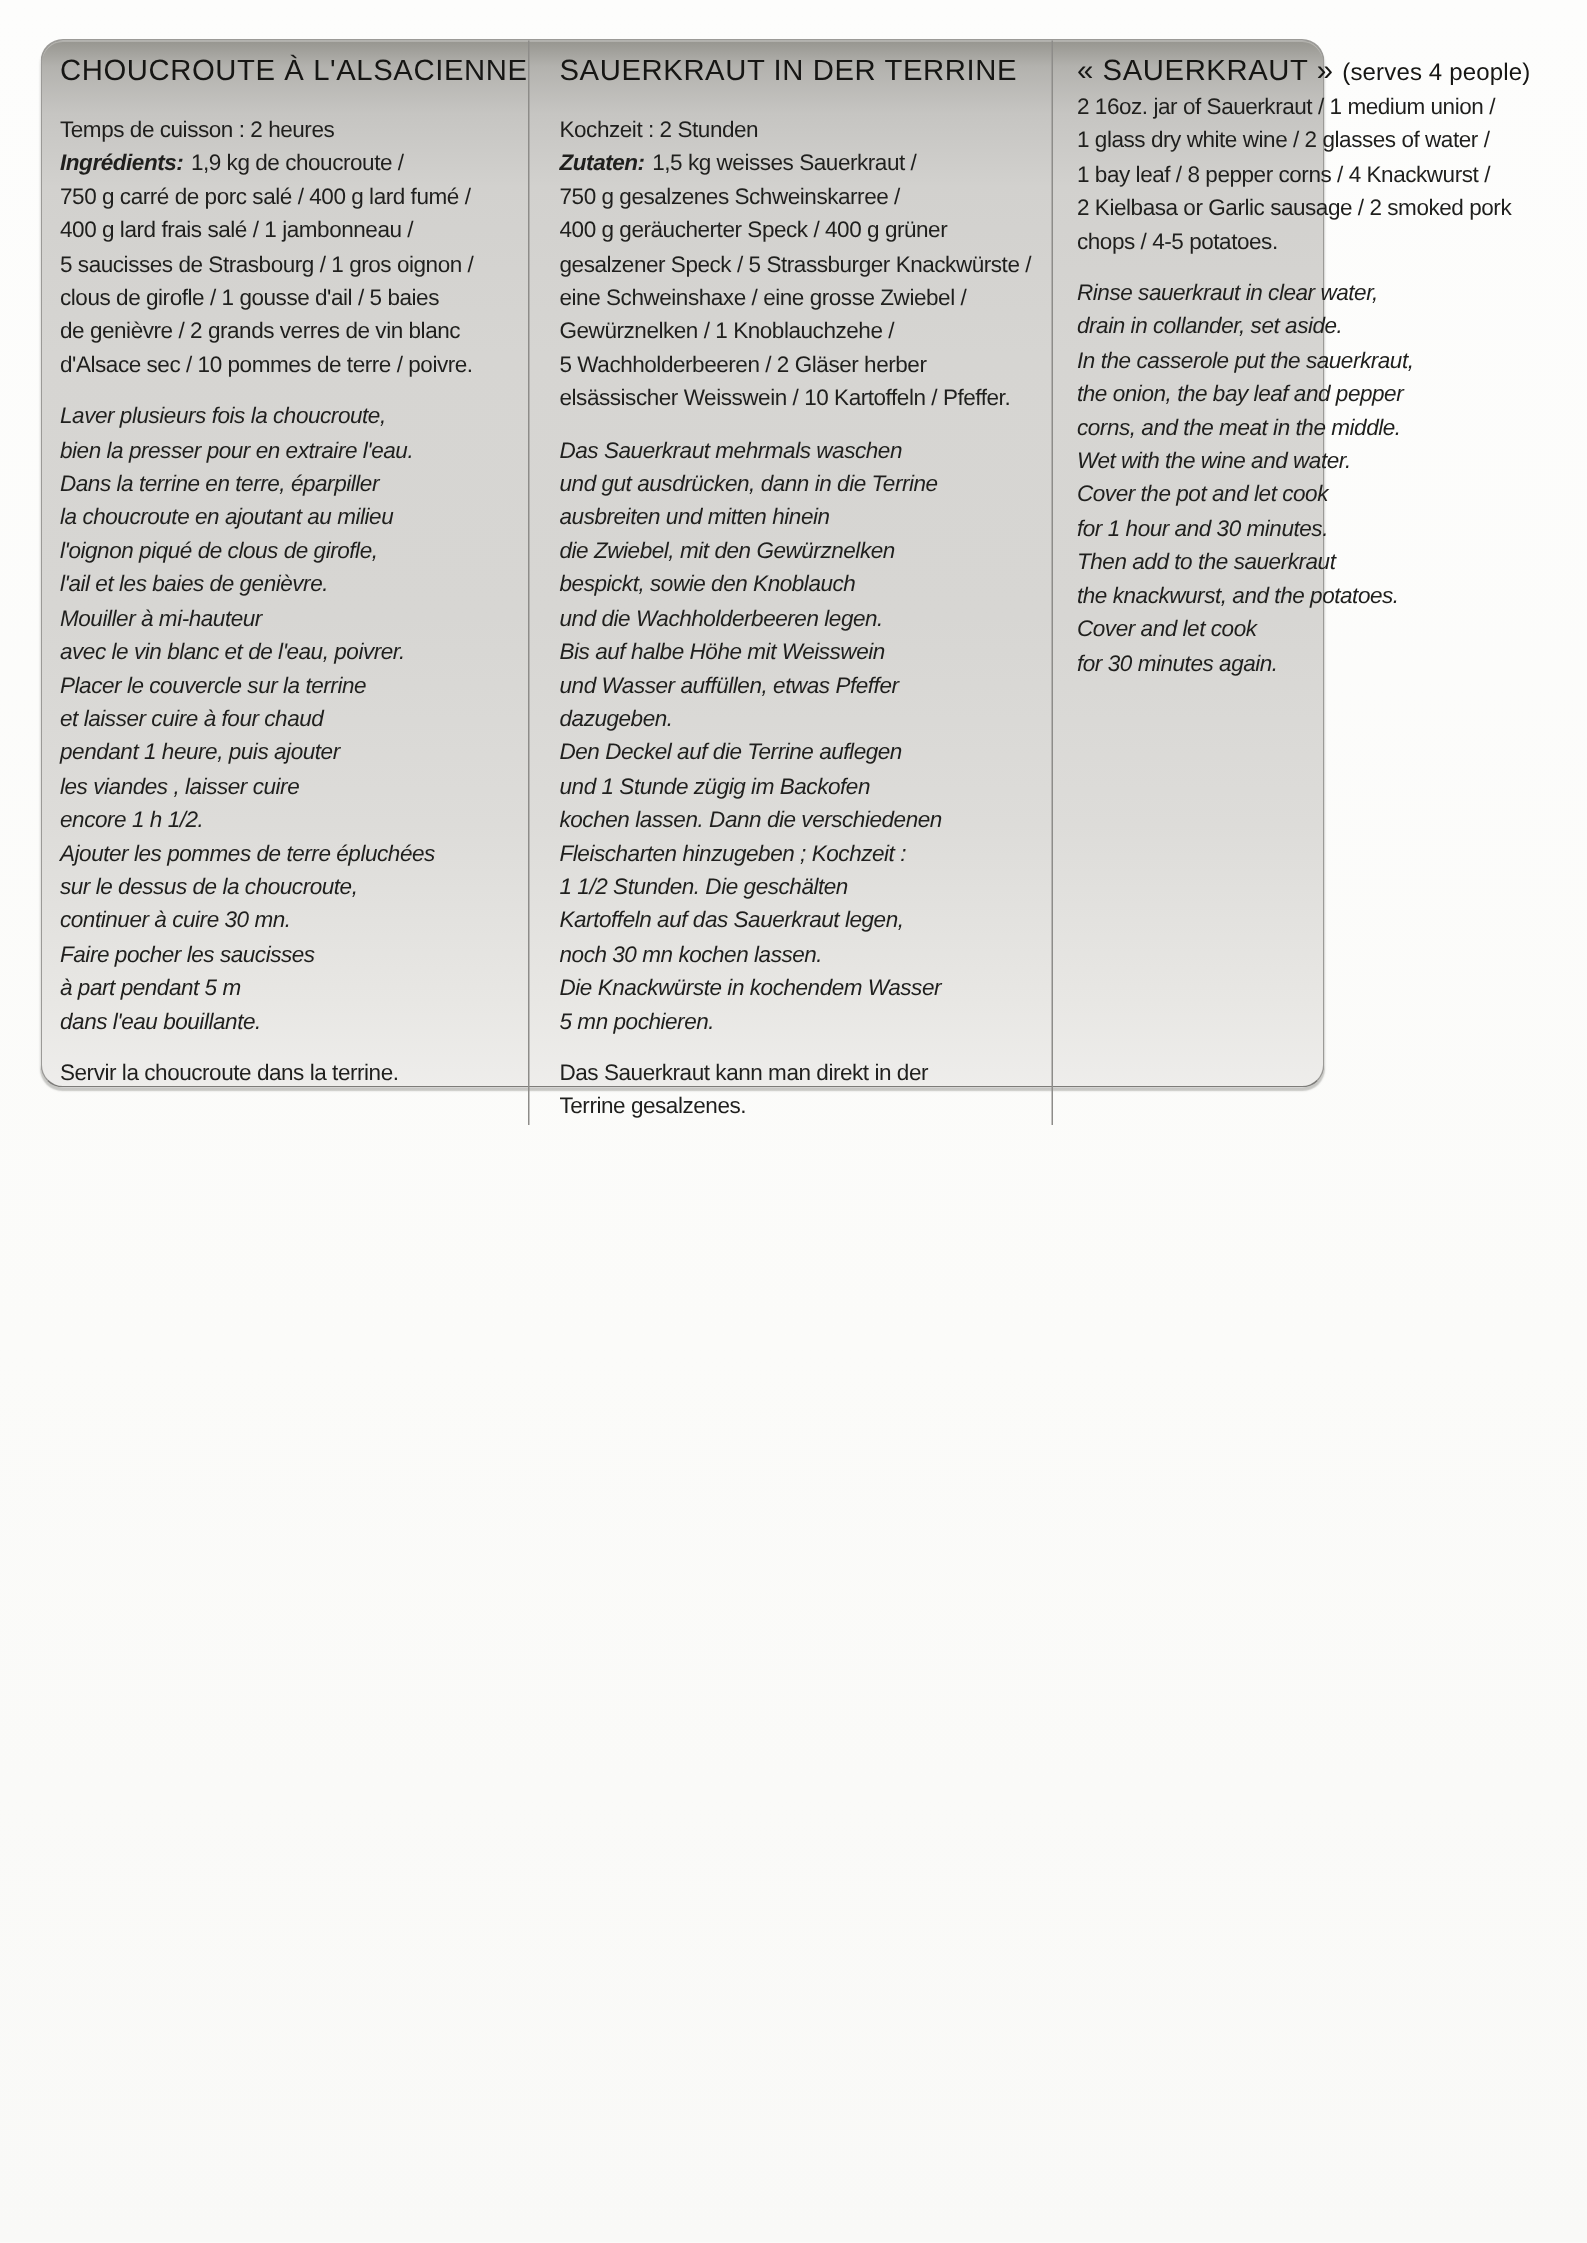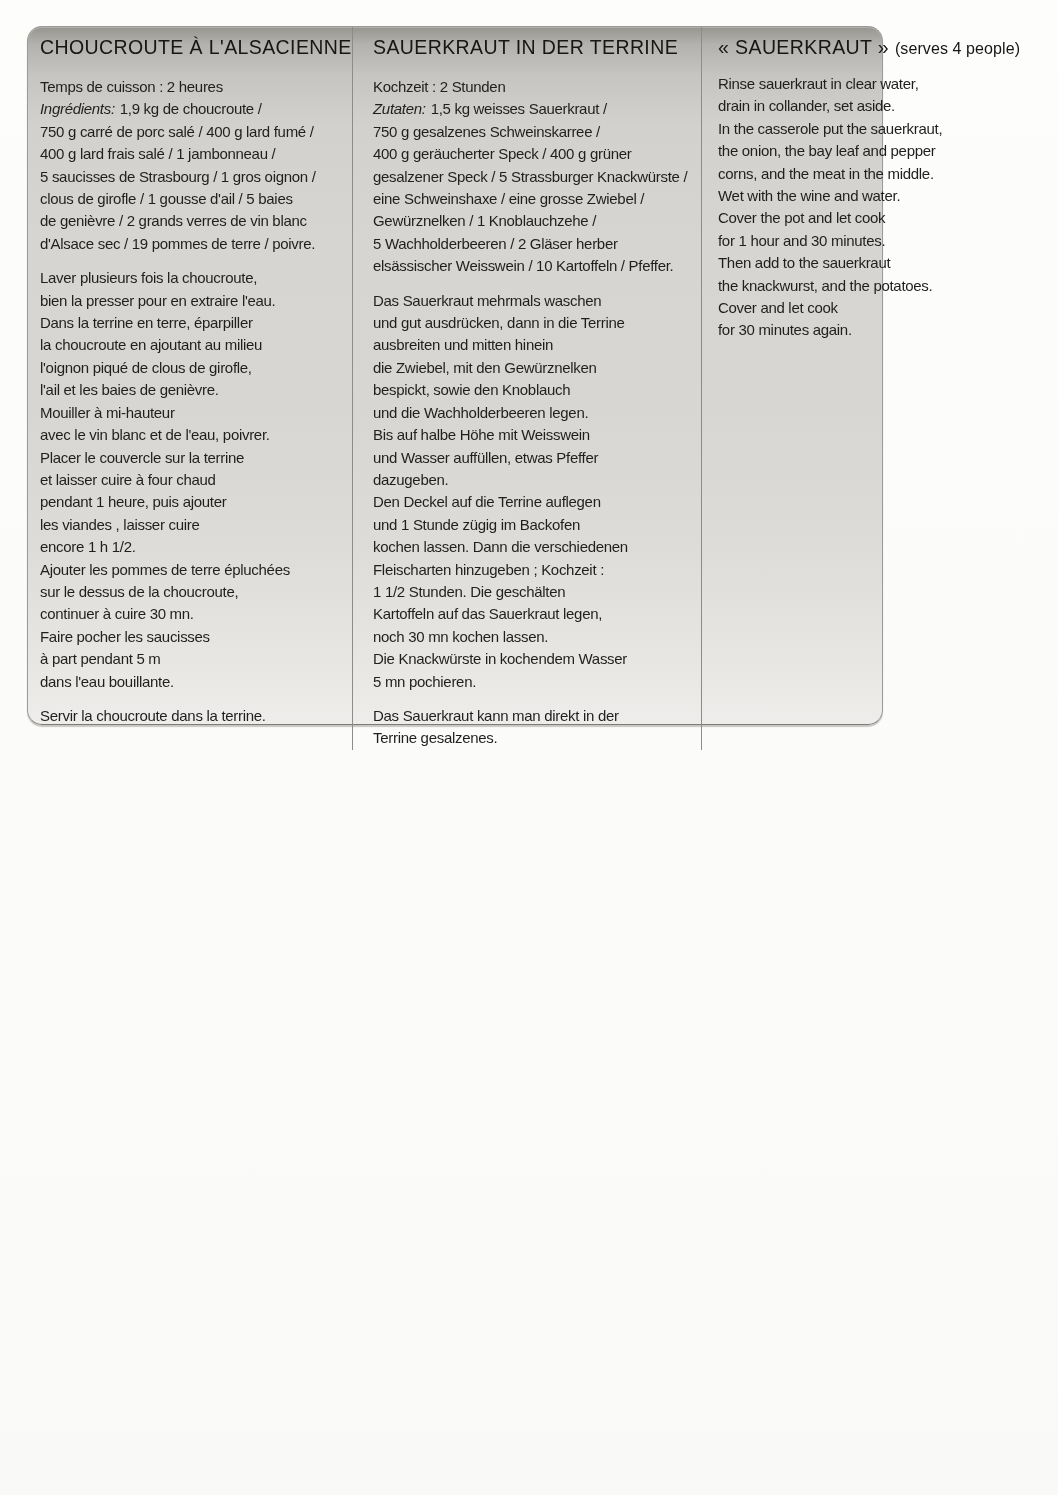--- a/index.html
+++ b/index.html
@@ -52,42 +52,42 @@
   }
   .col-header .suffix { font-size:16px; letter-spacing:0.1px; }
   .body-text {
     font-size:15px;
     line-height:22.4px;
     letter-spacing:-0.3px;
     color:#1f1f1d;
   }
   .time { margin-top:17px; }
   .lines { white-space:pre-line; }
-  .ing-label { font-weight:normal; font-style:italic; margin-right:5px; }
-  .instructions { margin-top:12px; }
+  .ing-label { font-weight:bold; font-style:italic; margin-right:5px; }
+  .instructions { font-style:italic; margin-top:12px; }
   .serving { margin-top:12px; }
 </style>
 </head>
 <body style="background: rgb(252, 252, 250);">
 
 <div class="page">
 
   <div class="card">
 
     <div class="col">
       <div class="col-header">CHOUCROUTE À L'ALSACIENNE</div>
       <div class="body-text time">Temps de cuisson : 2 heures</div>
       <div class="body-text">
         <div><span class="ing-label">Ingrédients:</span><span>1,9 kg de choucroute /</span></div>
         <div class="lines">750 g carré de porc salé / 400 g lard fumé /
 400 g lard frais salé / 1 jambonneau /
 5 saucisses de Strasbourg / 1 gros oignon /
 clous de girofle / 1 gousse d'ail / 5 baies
 de genièvre / 2 grands verres de vin blanc
-d'Alsace sec / 19 pommes de terre / poivre.</div>
+d'Alsace sec / 10 pommes de terre / poivre.</div>
       </div>
       <div class="body-text instructions lines">Laver plusieurs fois la choucroute,
 bien la presser pour en extraire l'eau.
 Dans la terrine en terre, éparpiller
 la choucroute en ajoutant au milieu
 l'oignon piqué de clous de girofle,
 l'ail et les baies de genièvre.
 Mouiller à mi-hauteur
 avec le vin blanc et de l'eau, poivrer.
 Placer le couvercle sur la terrine
@@ -134,20 +134,25 @@
 Kartoffeln auf das Sauerkraut legen,
 noch 30 mn kochen lassen.
 Die Knackwürste in kochendem Wasser
 5 mn pochieren.</div>
       <div class="body-text serving lines">Das Sauerkraut kann man direkt in der
 Terrine gesalzenes.</div>
     </div>
 
     <div class="col right" style="border-left-color: rgb(141, 140, 137);">
       <div class="col-header"><span>« SAUERKRAUT »</span> <span class="suffix">(serves 4 people)</span></div>
+      <div class="body-text lines">2 16oz. jar of Sauerkraut / 1 medium union /
+1 glass dry white wine / 2 glasses of water /
+1 bay leaf / 8 pepper corns / 4 Knackwurst /
+2 Kielbasa or Garlic sausage / 2 smoked pork
+chops / 4-5 potatoes.</div>
       <div class="body-text instructions lines">Rinse sauerkraut in clear water,
 drain in collander, set aside.
 In the casserole put the sauerkraut,
 the onion, the bay leaf and pepper
 corns, and the meat in the middle.
 Wet with the wine and water.
 Cover the pot and let cook
 for 1 hour and 30 minutes.
 Then add to the sauerkraut
 the knackwurst, and the potatoes.

